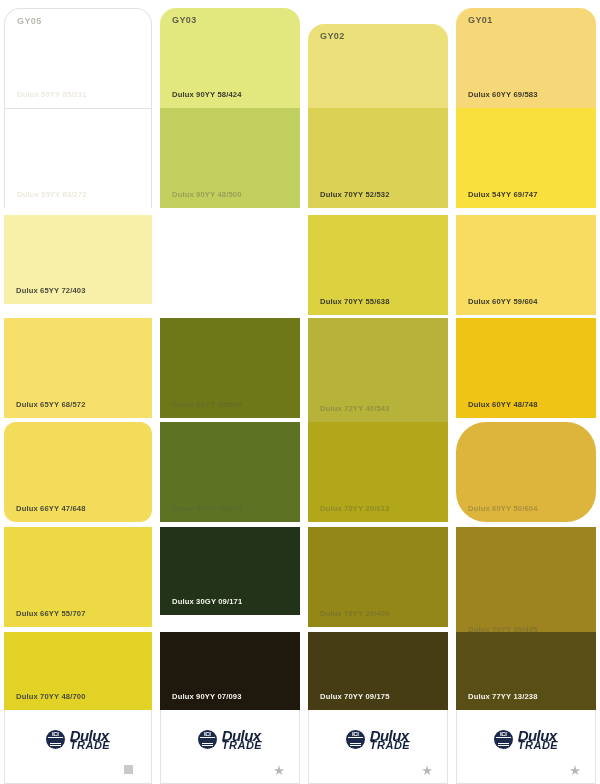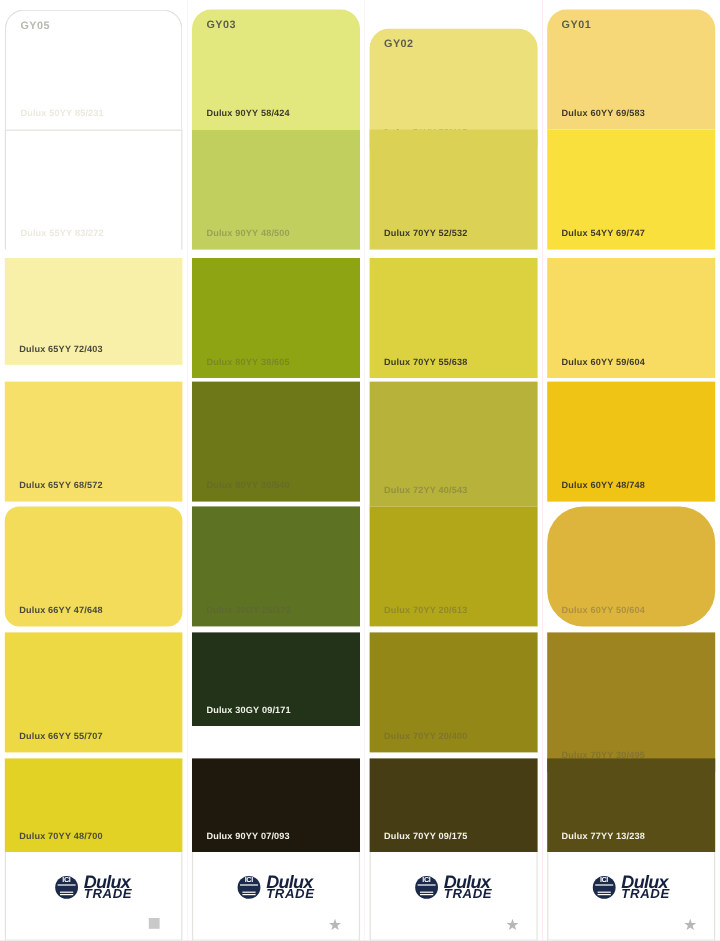--- a/index.html
+++ b/index.html
@@ -5,21 +5,21 @@
   html,body{margin:0;padding:0;}
   body{
     width:600px;height:784px;
     background:#ffffff;
     font-family:"Liberation Sans",sans-serif;
     overflow:hidden;
     position:relative;
   }
   #sheet{
     position:absolute;inset:0;
-    background:#f9a8d4;
+    background:#eab308;
     display:flex;
   }
   .col{
     position:relative;
     height:784px;
     box-sizing:border-box;
     background:#ffffff;
   }
   .col-inner{
     position:absolute;
@@ -186,30 +186,27 @@
     </div>
     <div class="col" style="width: 148px;">
       <div class="col-inner">
         <div class="swatch rounded" style="top: 8px; height: 100px; background: rgb(226, 232, 126);">
           <div class="chip-head">GY03</div>
           <div class="chip-label darker">Dulux 90YY 58/424</div>
         </div>
         <div class="swatch" style="top: 108px; height: 100px; background: rgb(192, 207, 94);">
           <div class="chip-label ghost">Dulux 90YY 48/500</div>
         </div>
-        <div class="swatch" style="top: 215px; height: 100px; background: rgb(143, 164, 18);">
-          <div class="chip-label ghost">Dulux 80YY 38/605</div>
-        </div>
         <div class="swatch" style="top: 318px; height: 100px; background: rgb(110, 120, 24);">
           <div class="chip-label ghost">Dulux 80YY 30/540</div>
         </div>
         <div class="swatch" style="top: 422px; height: 100px; background: rgb(94, 114, 35);">
           <div class="chip-label ghost">Dulux 30GY 25/373</div>
         </div>
-        <div class="swatch" style="top: 527px; height: 78px; background: rgb(34, 51, 26);">
+        <div class="swatch" style="top: 527px; height: 88px; background: rgb(34, 51, 26);">
           <div class="chip-label light">Dulux 30GY 09/171</div>
         </div>
         <div class="swatch" style="top: 632px; height: 78px; background: rgb(30, 24, 13);">
           <div class="chip-label light">Dulux 90YY 07/093</div>
         </div>
         <div class="footer">
           <div class="logo-wrap">
             <div class="ici">
               <div class="ici-txt">ICI</div>
               <div class="ici-bars">

